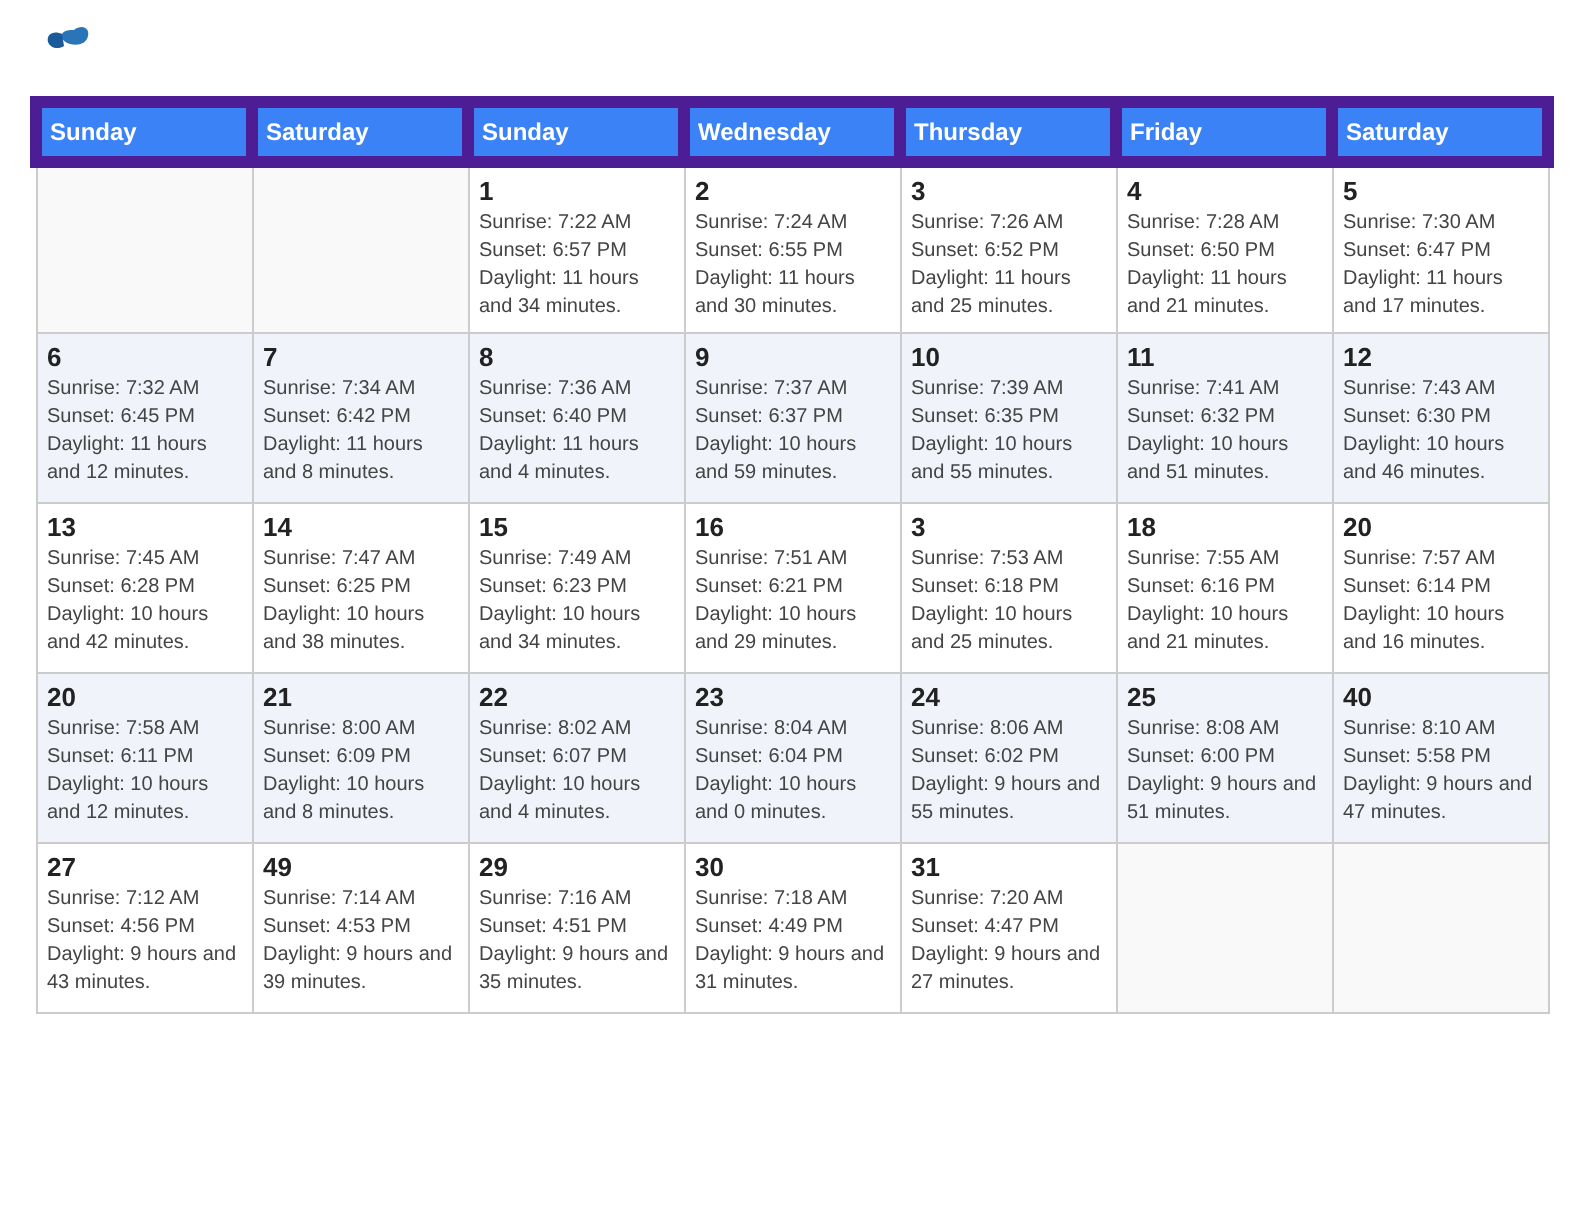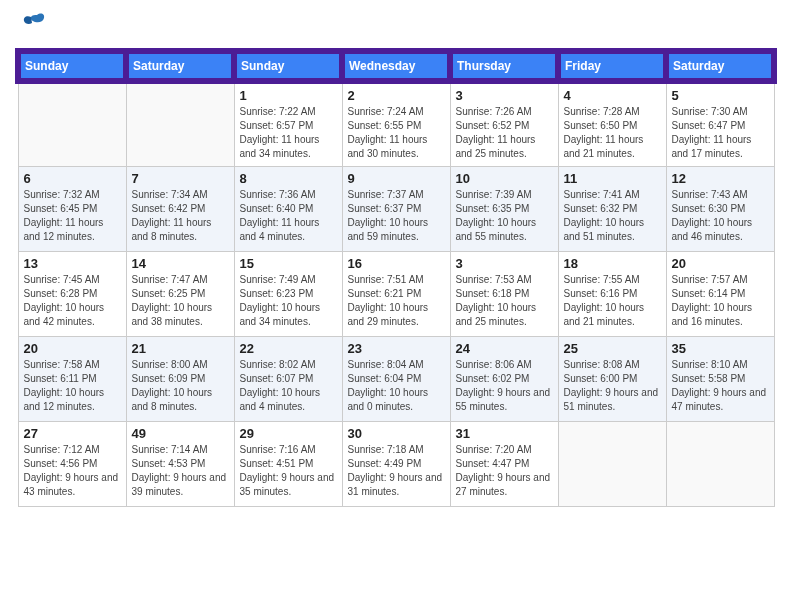--- a/index.html
+++ b/index.html
@@ -234,21 +234,21 @@
         </td>
         <td>
           <span class="day-num">24</span>
           <div class="day-detail">Sunrise: 8:06 AM<br>Sunset: 6:02 PM<br>Daylight: 9 hours and 55 minutes.</div>
         </td>
         <td>
           <span class="day-num">25</span>
           <div class="day-detail">Sunrise: 8:08 AM<br>Sunset: 6:00 PM<br>Daylight: 9 hours and 51 minutes.</div>
         </td>
         <td>
-          <span class="day-num">35</span>
+          <span class="day-num">40</span>
           <div class="day-detail">Sunrise: 8:10 AM<br>Sunset: 5:58 PM<br>Daylight: 9 hours and 47 minutes.</div>
         </td>
       </tr>
       <tr>
         <td>
           <span class="day-num">27</span>
           <div class="day-detail">Sunrise: 7:12 AM<br>Sunset: 4:56 PM<br>Daylight: 9 hours and 43 minutes.</div>
         </td>
         <td>
           <span class="day-num">49</span>

